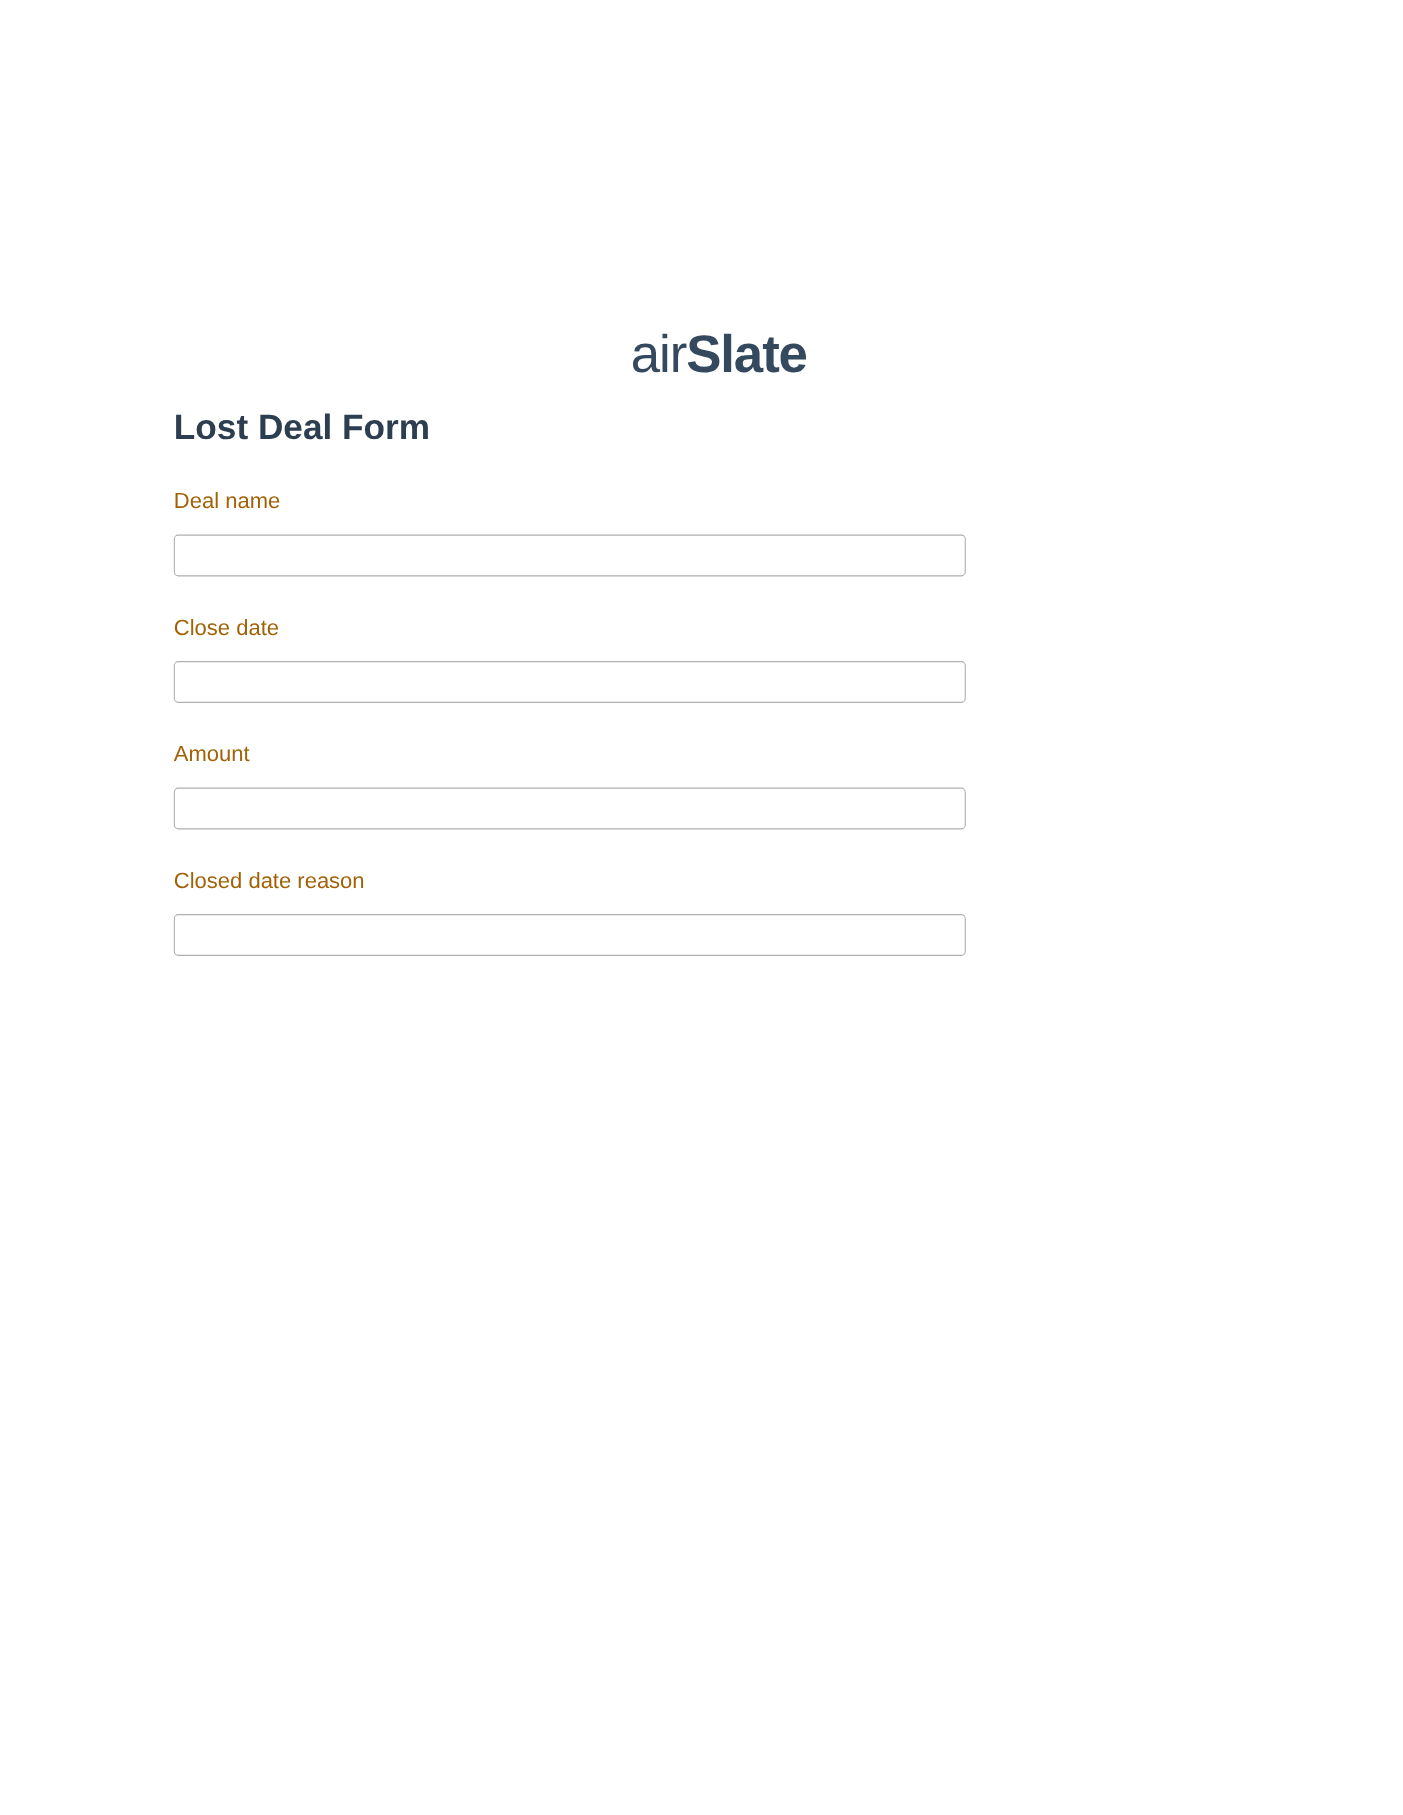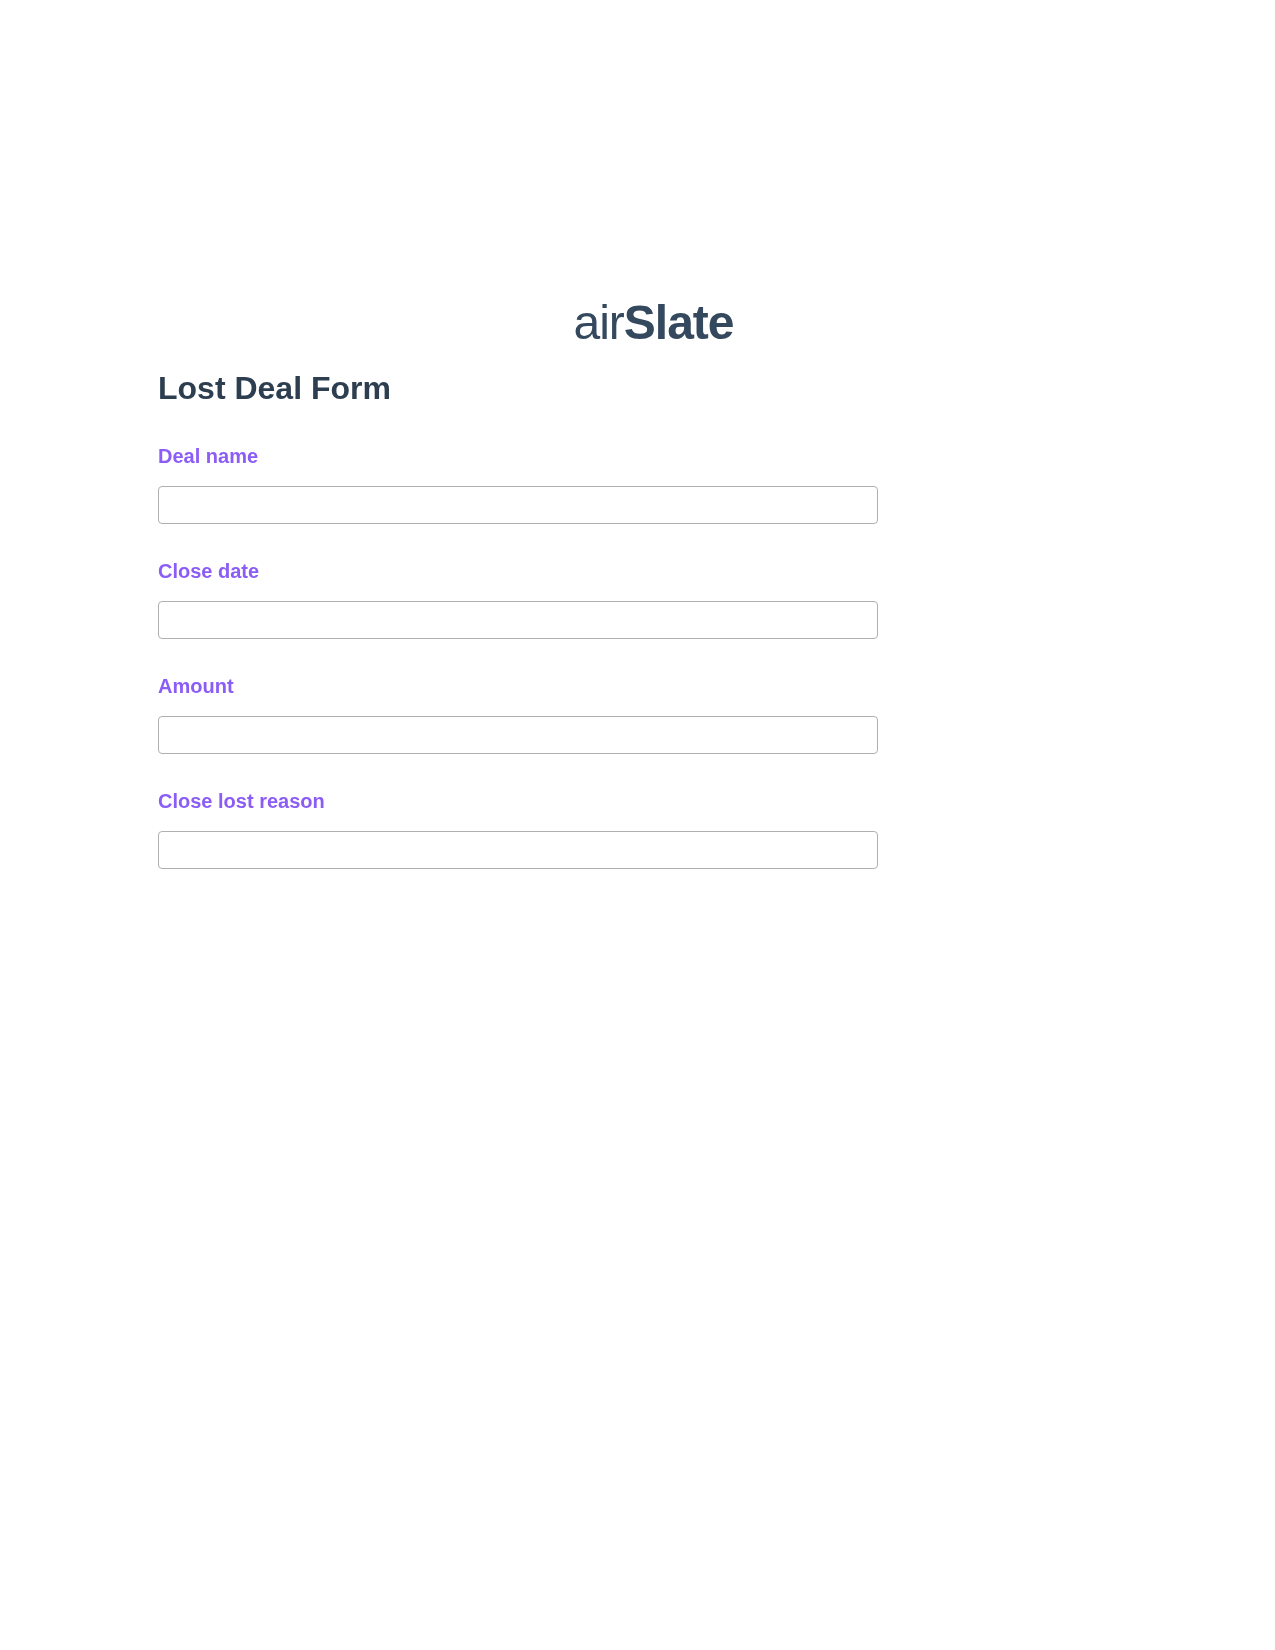--- a/index.html
+++ b/index.html
@@ -46,22 +46,22 @@
       font-weight: 700;
       color: #2c3e50;
       margin-bottom: 38px;
     }
     .form-group {
       margin-bottom: 36px;
     }
     .form-label {
       display: block;
       font-size: 20px;
-      font-weight: 700;
-      color: #8b5cf6;
+      font-weight: 400;
+      color: #a16207;
       margin-bottom: 18px;
     }
     .form-input {
       width: 720px;
       height: 38px;
       border: 1px solid #b0b0b0;
       border-radius: 4px;
       padding: 8px 12px;
       font-size: 16px;
       background: #ffffff;
@@ -88,16 +88,16 @@
     <label class="form-label">Close date</label>
     <input type="text" class="form-input" value="" style="">
   </div>
 
   <div class="form-group">
     <label class="form-label">Amount</label>
     <input type="text" class="form-input" value="" style="">
   </div>
 
   <div class="form-group">
-    <label class="form-label">Close lost reason</label>
+    <label class="form-label">Closed date reason</label>
     <input type="text" class="form-input" value="" style="">
   </div>
 </div>
 
 </body></html>

